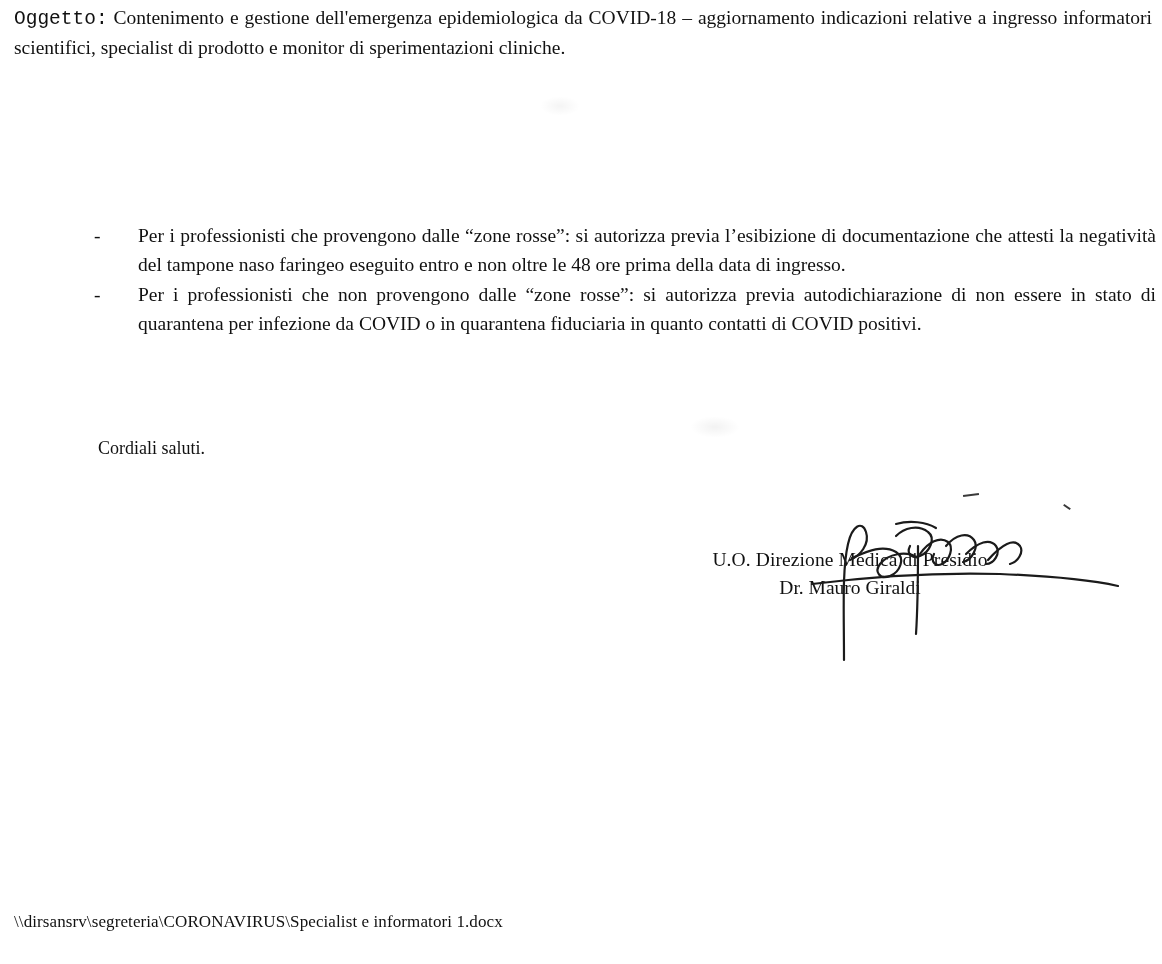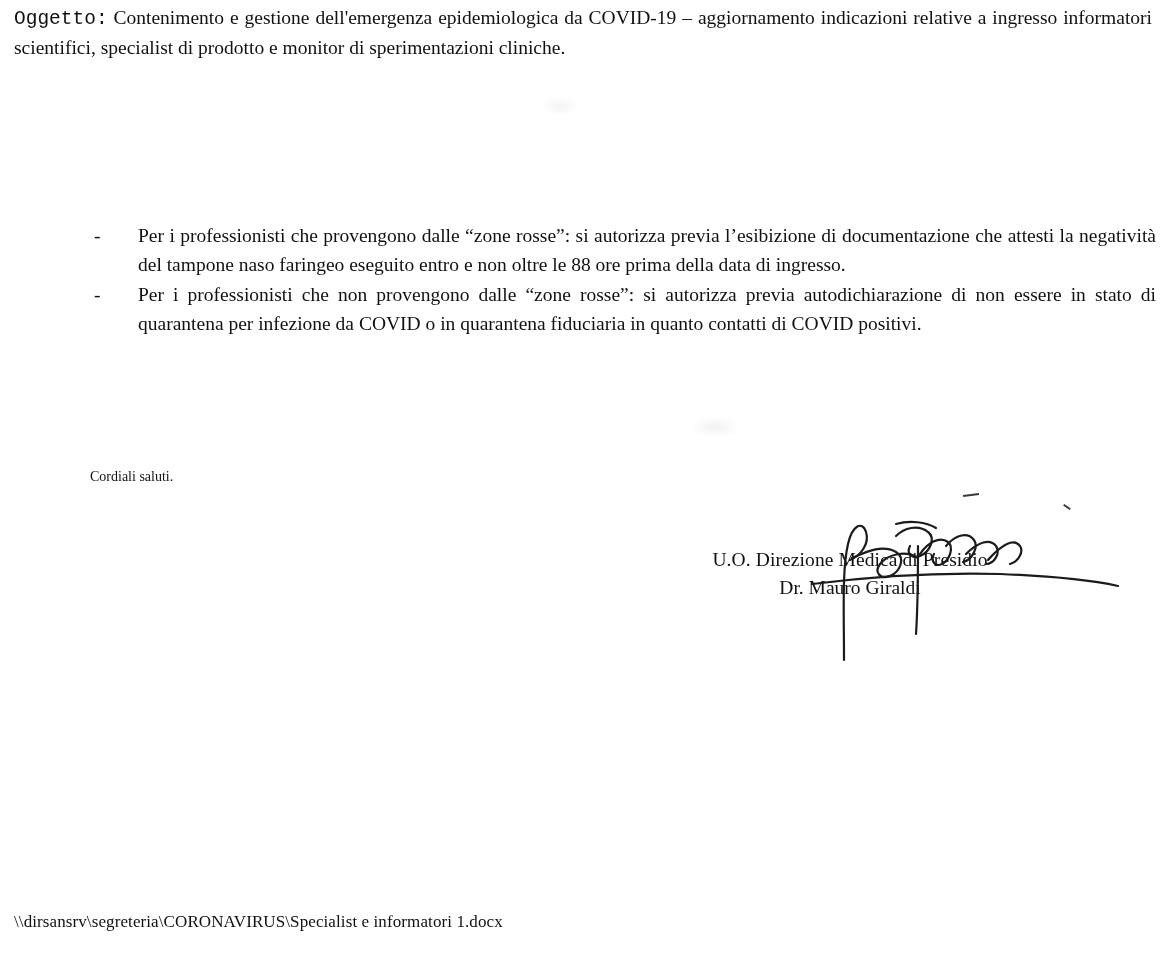--- a/index.html
+++ b/index.html
@@ -62,24 +62,23 @@
     margin-bottom: 2px;
   }
   .bullet .dash {
     position: absolute;
     left: 4px;
     top: 0;
     font-size: 19.5px;
   }
   .greeting {
     position: absolute;
-    left: 90px;
+    left: 98px;
     top: 438px;
-    font-size: 14px;
-    margin-top: 31px;
+    font-size: 18px;
   }
   .signature-block {
     position: absolute;
     left: 600px;
     top: 546px;
     width: 500px;
     text-align: center;
     font-size: 19.5px;
     line-height: 1.45;
   }
@@ -141,28 +140,28 @@
 </style>
 </head>
 <body>
 
 <div class="page">
 
   <div class="faint-smudge"></div>
   <div class="faint-smudge2"></div>
 
   <div class="subject">
-    <span class="label">Oggetto:</span><span> Contenimento e gestione dell'emergenza epidemiologica da COVID-19 – aggiornamento indicazioni relative a ingresso informatori scientifici, specialist di prodotto e monitor di sperimentazioni cliniche.</span>
+    <span class="label">Oggetto:</span><span> Contenimento e gestione dell'emergenza epidemiologica da COVID-18 – aggiornamento indicazioni relative a ingresso informatori scientifici, specialist di prodotto e monitor di sperimentazioni cliniche.</span>
   </div>
 
 
   <div class="bullets">
     <div class="bullet">
       <span class="dash">-</span>
-      <span>Per i professionisti che provengono dalle “zone rosse”: si autorizza previa l’esibizione di documentazione che attesti la negatività del tampone naso faringeo eseguito entro e non oltre le 88 ore prima della data di ingresso.</span>
+      <span>Per i professionisti che provengono dalle “zone rosse”: si autorizza previa l’esibizione di documentazione che attesti la negatività del tampone naso faringeo eseguito entro e non oltre le 48 ore prima della data di ingresso.</span>
     </div>
     <div class="bullet">
       <span class="dash">-</span>
       <span>Per i professionisti che non provengono dalle “zone rosse”: si autorizza previa autodichiarazione di non essere in stato di quarantena per infezione da COVID o in quarantena fiduciaria in quanto contatti di COVID positivi.</span>
     </div>
   </div>
 
   <div class="greeting">Cordiali saluti.</div>
 
   <div class="stray-mark-1"></div>

